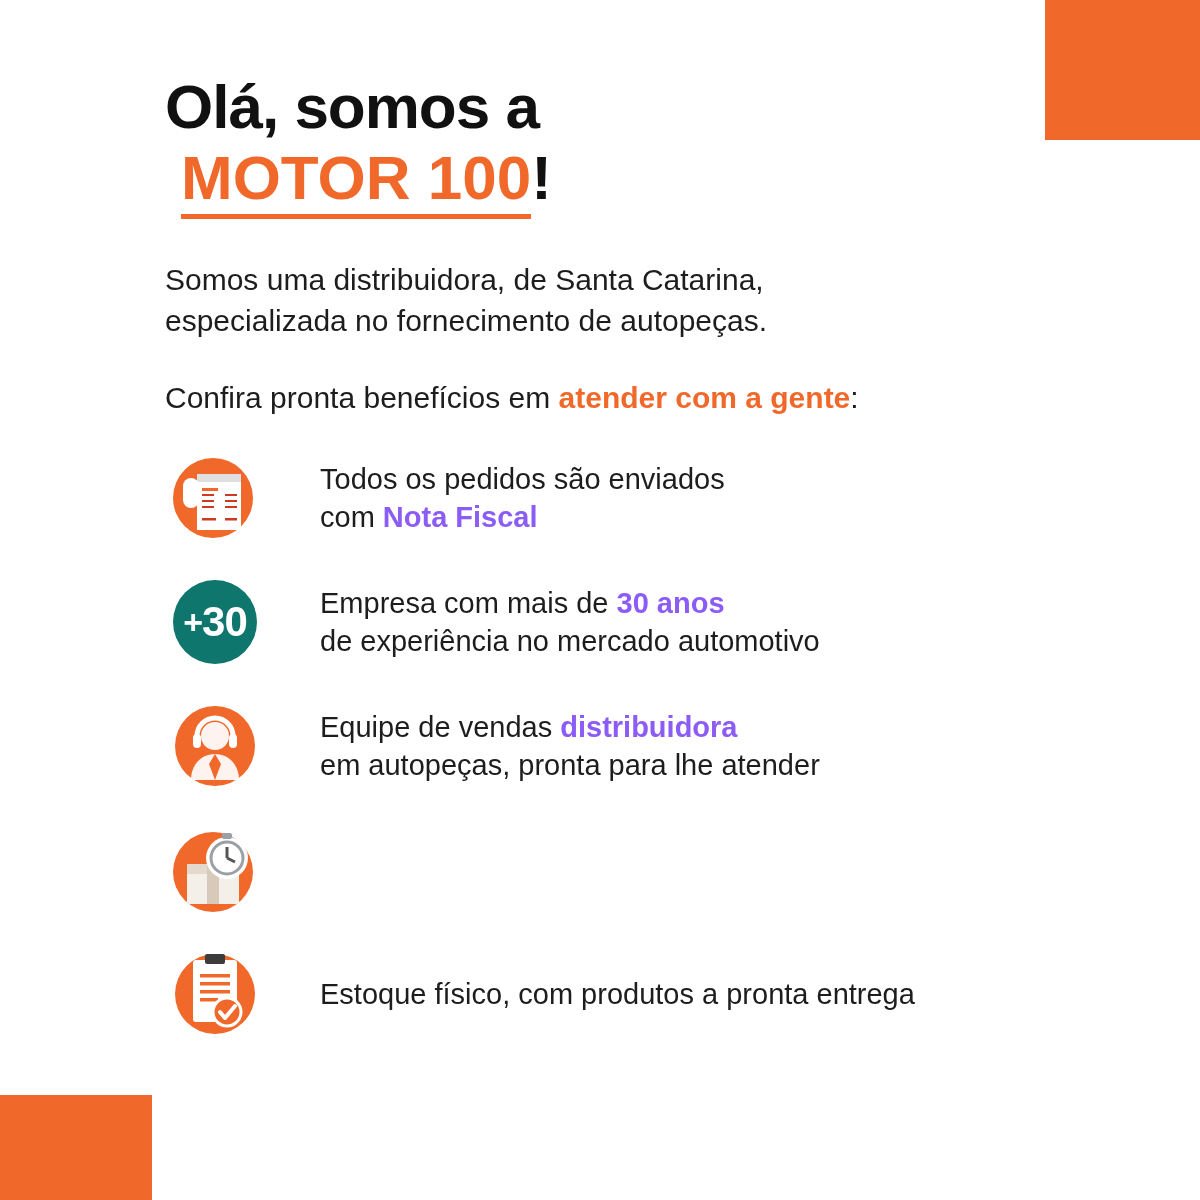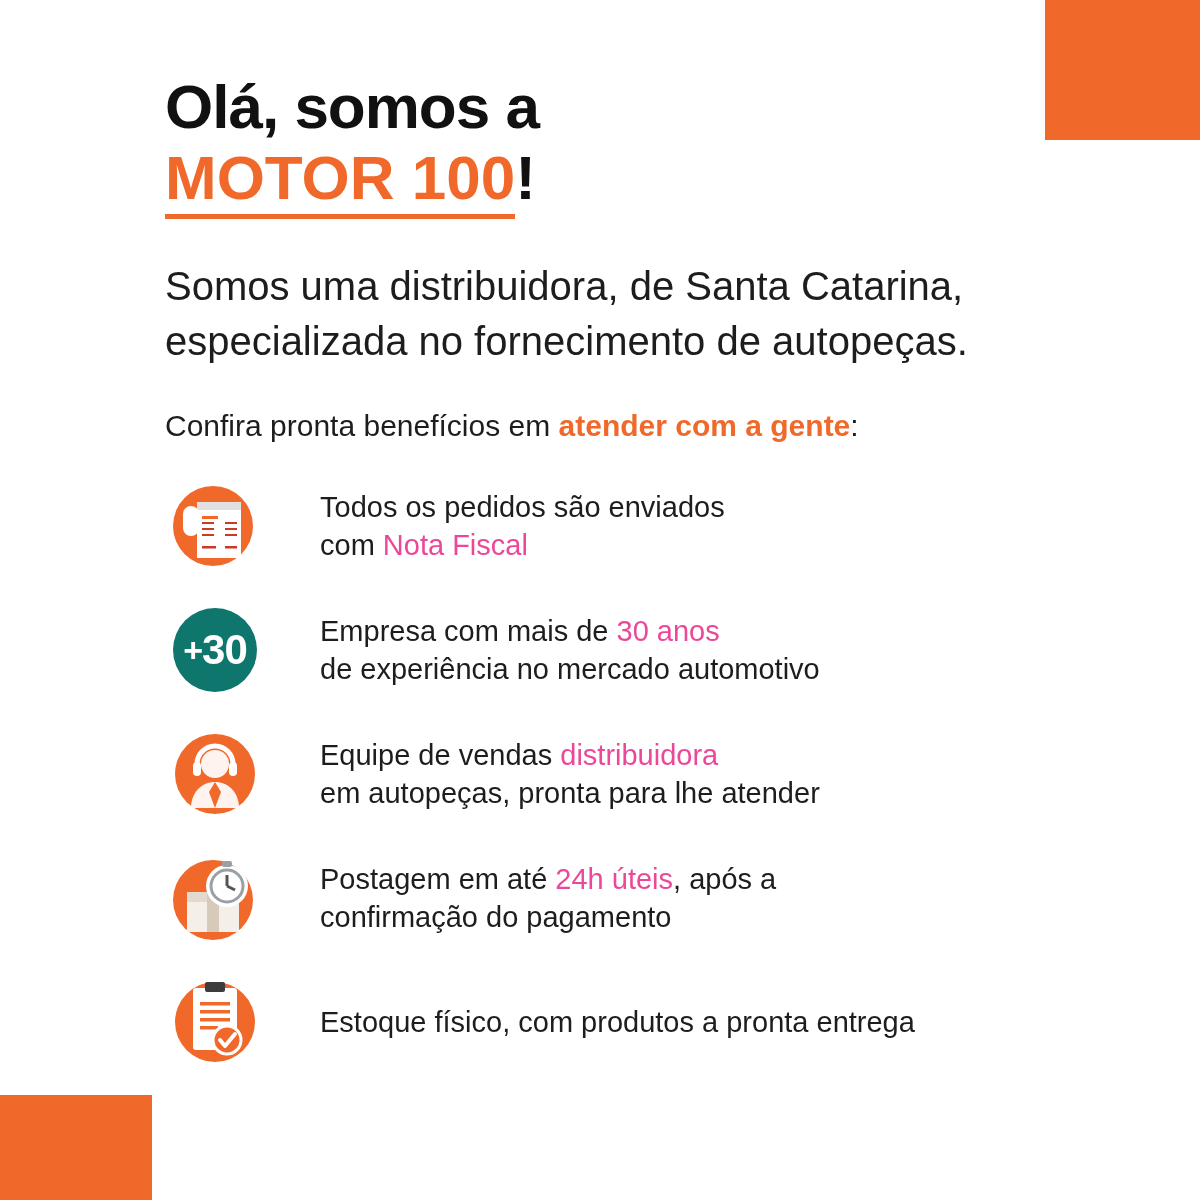--- a/index.html
+++ b/index.html
@@ -50,24 +50,25 @@
     font-weight: bold;
     letter-spacing: 0px;
     line-height: 1.25;
     margin: 0;
     color: #111111;
   }
   .headline-2 .brand {
     color: #f0692a;
     border-bottom: 5px solid #f0692a;
     padding-bottom: 2px;
+    margin-left: 16px;
   }
   .intro {
     margin-top: 42px;
-    font-size: 40px;
+    font-size: 30px;
     line-height: 1.38;
     color: #1d1d1d;
   }
   .benefits-lead {
     margin-top: 40px;
     font-size: 30px;
     color: #1d1d1d;
   }
   .benefits-lead .accent {
     color: #f0692a;
@@ -91,22 +92,22 @@
     align-items: center;
     justify-content: center;
   }
   .benefit .text {
     font-size: 29px;
     line-height: 1.32;
     color: #1d1d1d;
     padding-left: 10px;
   }
   .benefit .text .accent {
-    color: #ec4899;
-    font-weight: normal;
+    color: #8b5cf6;
+    font-weight: bold;
   }
   .circle {
     width: 84px;
     height: 84px;
     border-radius: 50%;
     background: #0f766e;
     display: flex;
     align-items: center;
     justify-content: center;
     position: relative;
@@ -215,26 +216,20 @@
           <rect x="22" y="52" width="52" height="32" fill="#f4efe8"></rect>
           <rect x="22" y="44" width="52" height="10" fill="#e3d9cc"></rect>
           <rect x="42" y="44" width="12" height="40" fill="#d8cabb"></rect>
           <circle cx="62" cy="38" r="21" fill="#ffffff"></circle>
           <circle cx="62" cy="38" r="16" fill="none" stroke="#9aa0a6" stroke-width="3"></circle>
           <rect x="57" y="13" width="10" height="6" rx="2" fill="#9aa0a6"></rect>
           <line x1="62" y1="38" x2="62" y2="27" stroke="#555" stroke-width="3"></line>
           <line x1="62" y1="38" x2="70" y2="42" stroke="#555" stroke-width="3"></line>
         </svg>
       </div>
-      <div class="text">
-        <div>
-          <span>Postagem em até </span><span class="accent">24h úteis</span><span>, após a</span>
-        </div>
-        <div>confirmação do pagamento</div>
-      </div>
     </div>
 
     <div class="benefit">
       <div class="icon-wrap">
         <svg width="92" height="100" viewBox="0 0 92 100" aria-hidden="true">
           <circle cx="46" cy="50" r="40" fill="#f0692a"></circle>
           <rect x="24" y="16" width="44" height="62" rx="3" fill="#ffffff"></rect>
           <rect x="36" y="10" width="20" height="10" rx="2" fill="#3c3c3c"></rect>
           <rect x="31" y="30" width="30" height="3.5" fill="#f0692a"></rect>
           <rect x="31" y="38" width="30" height="3.5" fill="#f0692a"></rect>

